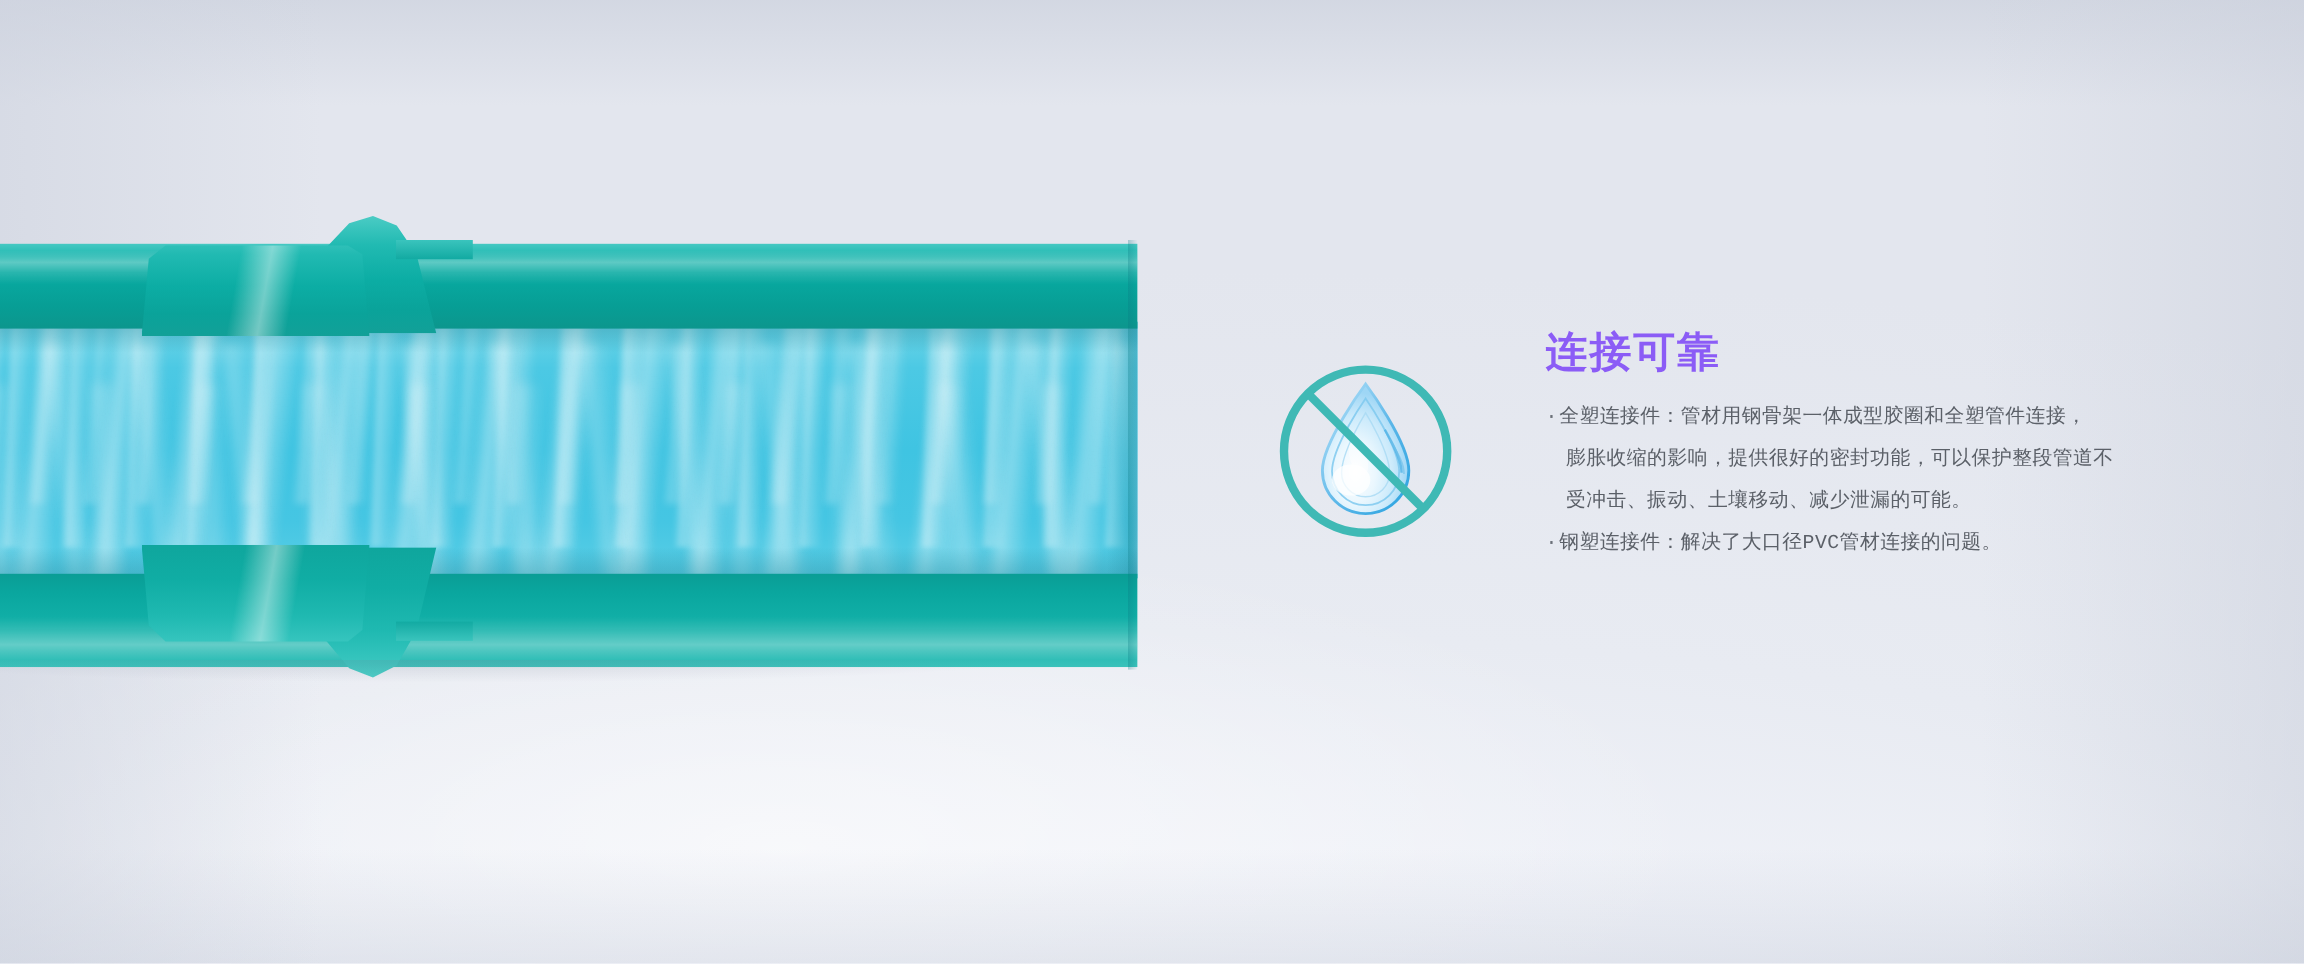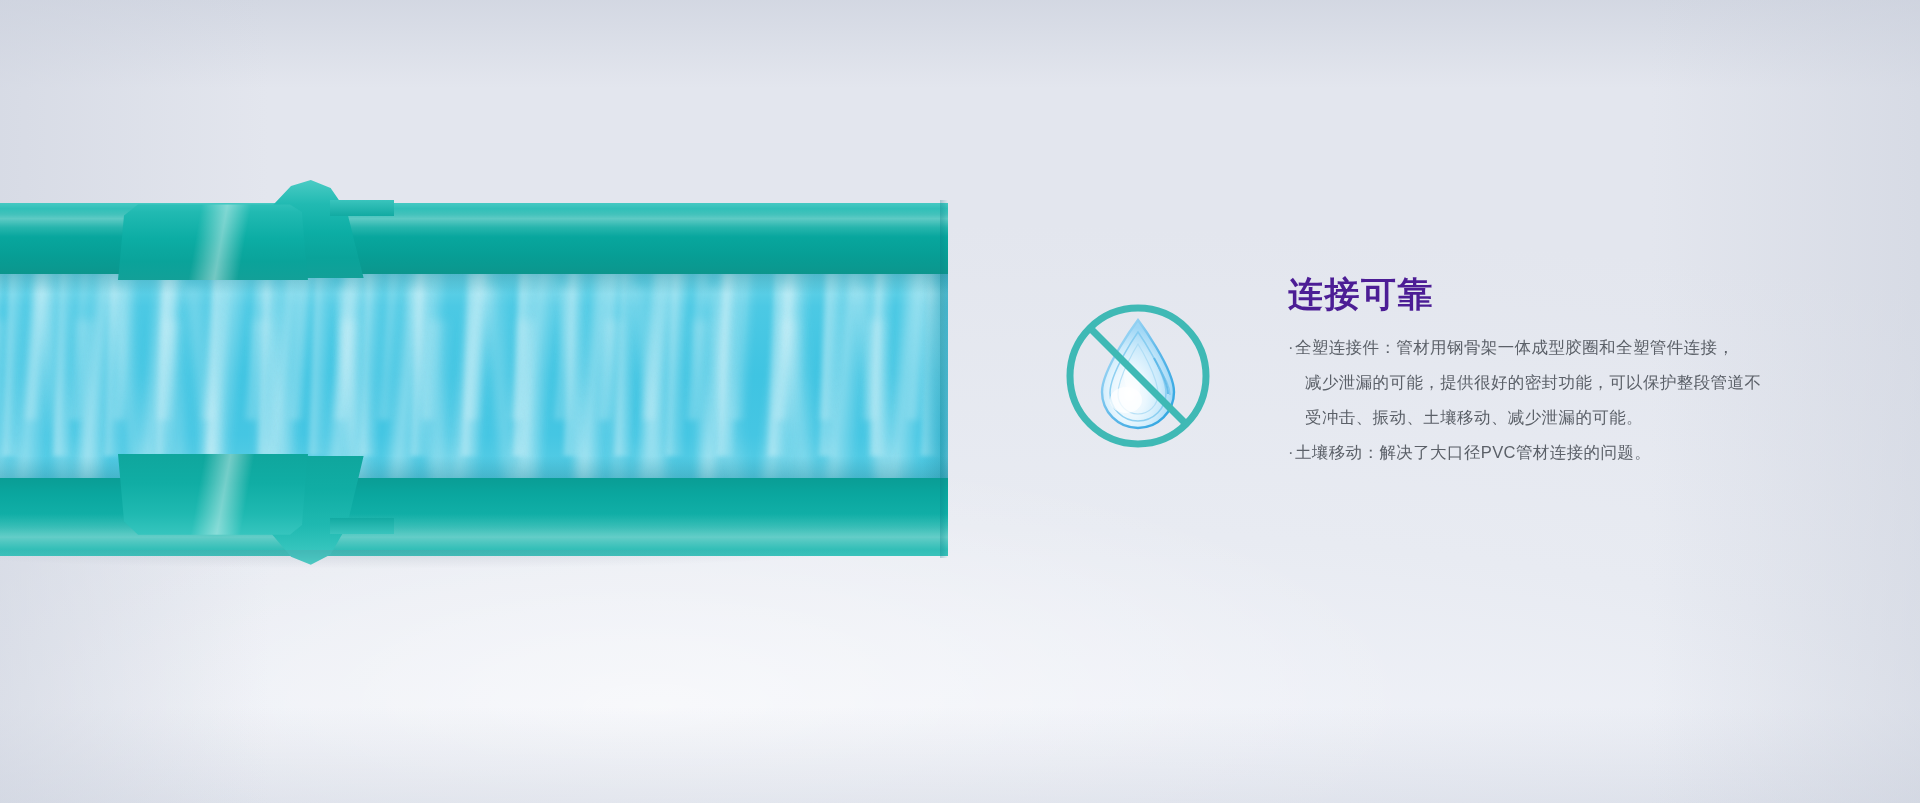--- a/index.html
+++ b/index.html
@@ -163,26 +163,27 @@
     position:absolute;left:0;top:372px;width:948px;height:26px;
     background:radial-gradient(70% 100% at 40% 0%, rgba(120,132,150,.22), rgba(120,132,150,0) 72%);
   }
 
   
   #icon{position:absolute;left:1058px;top:296px;width:160px;height:160px;}
 
   
   #textblock{position:absolute;left:1288px;top:272px;width:560px;}
   #title{
-    font-size:35px;font-weight:bold;color:#4c1d95;letter-spacing:1.5px;
+    font-size:35px;font-weight:bold;color:#8b5cf6;letter-spacing:1.5px;
     line-height:44px;margin:0 0 14px 0;white-space:nowrap;
   }
   .line{
     font-size:16.5px;color:#5b6068;line-height:35px;white-space:nowrap;
     letter-spacing:.4px;
+    font-family:Liberation Mono, monospace;
   }
   .line.indent{padding-left:17px;}
   .dot{color:#6a6f77;margin-right:1px;}
 </style>
 </head>
 <body>
 
 <div id="stage">
 
   <div class="bg-base"></div>
@@ -267,24 +268,24 @@
     </svg>
   </div>
 
   <div id="textblock">
     <div id="title">连接可靠</div>
 
     <div>
       <div class="line">
         <span class="dot">·</span><span>全塑连接件：管材用钢骨架一体成型胶圈和全塑管件连接，</span>
       </div>
-      <div class="line indent">减少泄漏的可能，提供很好的密封功能，可以保护整段管道不</div>
+      <div class="line indent">膨胀收缩的影响，提供很好的密封功能，可以保护整段管道不</div>
       <div class="line indent">受冲击、振动、土壤移动、减少泄漏的可能。</div>
     </div>
 
     <div>
       <div class="line">
-        <span class="dot">·</span><span>土壤移动：解决了大口径PVC管材连接的问题。</span>
+        <span class="dot">·</span><span>钢塑连接件：解决了大口径PVC管材连接的问题。</span>
       </div>
     </div>
   </div>
 
 </div>
 
 </body></html>

